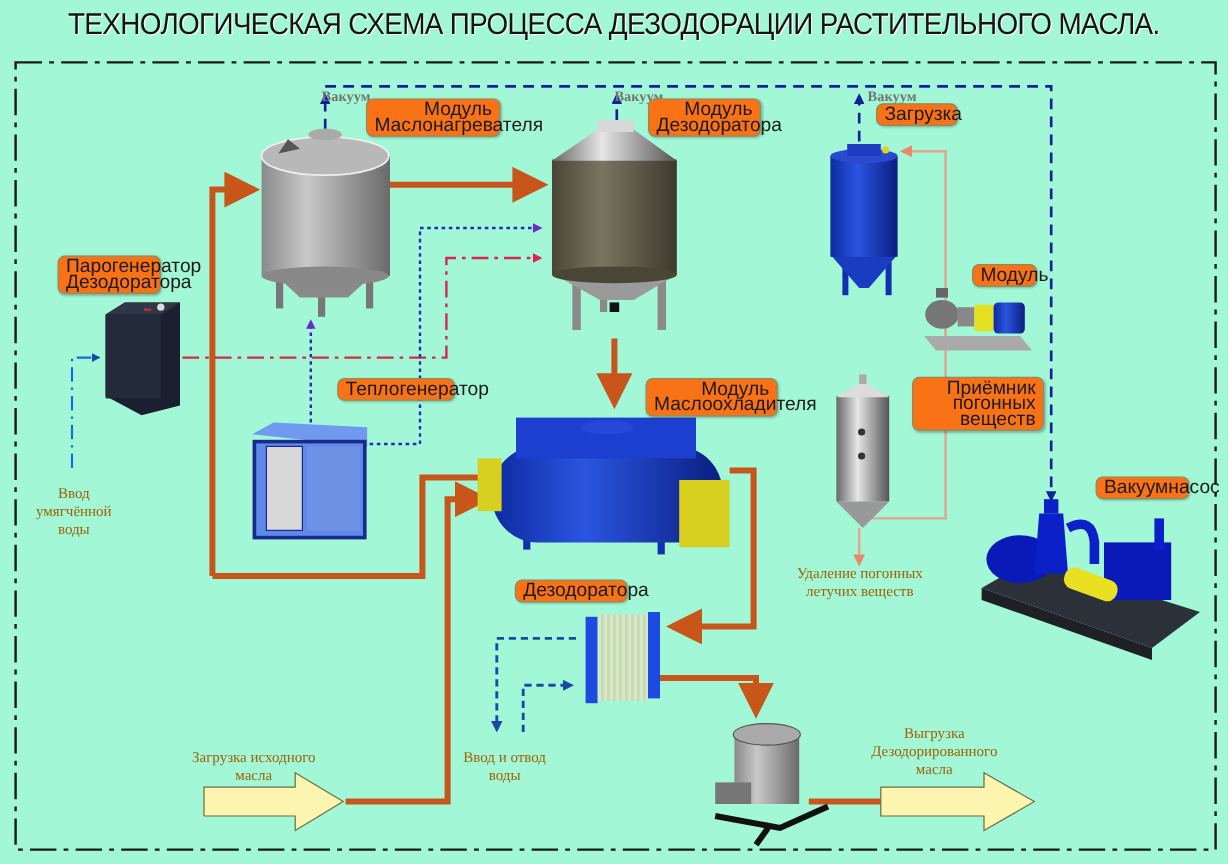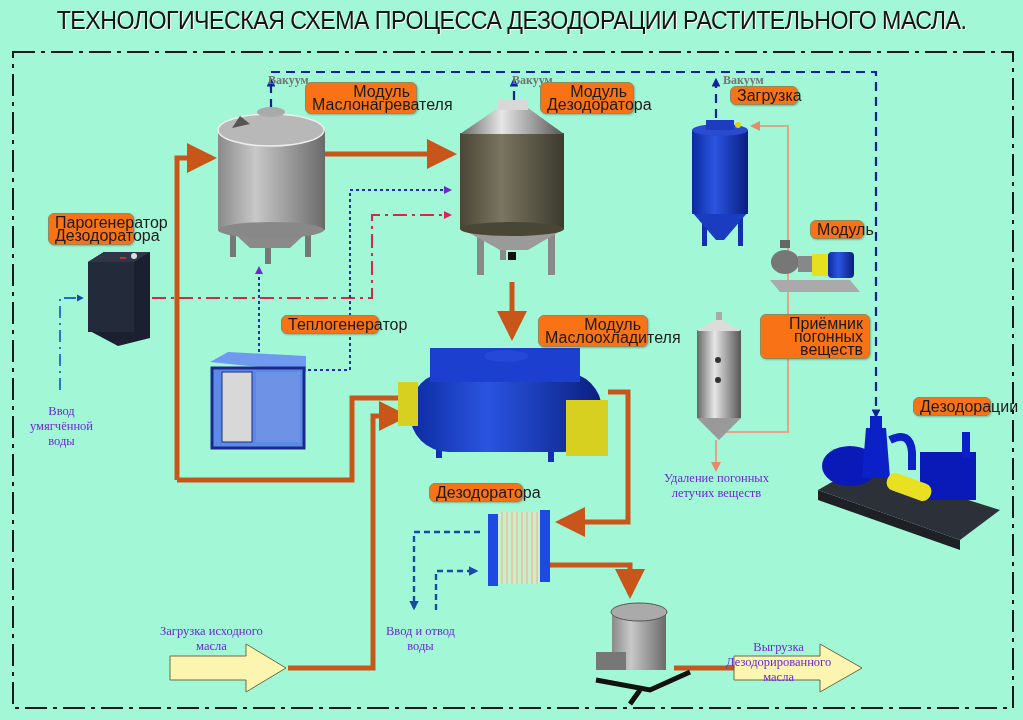--- a/index.html
+++ b/index.html
@@ -1,20 +1,20 @@
 <!DOCTYPE html>
 <html><head>
 <meta charset="utf-8">
 <style>
   html,body{margin:0;padding:0;}
   body{width:1023px;height:720px;background:#a2f8d6;position:relative;overflow:hidden;font-family:"Liberation Sans",sans-serif;}
   #title{position:absolute;left:0;top:6px;width:1023px;text-align:center;font-size:25px;color:#141414;letter-spacing:-0.6px;transform:scaleX(0.93);transform-origin:center;text-shadow:1px 1px 0 #fff;}
   svg#scheme{position:absolute;left:0;top:0;}
   .callout{position:absolute;background:#f97316;border:1px solid #8d8a5c;border-radius:6px;font-size:16px;line-height:13px;color:#1a1a1a;text-align:right;padding:2px 6px;box-shadow:1px 1px 2px rgba(0,0,0,0.25);white-space:nowrap;}
-  .note{position:absolute;font-family:"Liberation Serif",serif;font-size:12.5px;line-height:15px;color:#6d28d9;text-align:center;white-space:nowrap;}
+  .note{position:absolute;font-family:"Liberation Serif",serif;font-size:12.5px;line-height:15px;color:#a16207;text-align:center;white-space:nowrap;}
   .vac{position:absolute;font-family:"Liberation Serif",serif;font-size:12px;color:#737373;font-weight:bold;margin-top:16px;}
 </style>
 </head>
 <body>
 
 <div id="title">ТЕХНОЛОГИЧЕСКАЯ СХЕМА ПРОЦЕССА ДЕЗОДОРАЦИИ РАСТИТЕЛЬНОГО МАСЛА.</div>
 
 <svg id="scheme" width="1023" height="720" viewBox="0 0 1023 720">
   <defs>
     <marker id="arOil" markerWidth="6" markerHeight="6" refX="5" refY="3" orient="auto" markerUnits="strokeWidth">
@@ -223,27 +223,27 @@
 Дезодоратора</div>
 <div class="callout" style="left:730px;top:86px;width:54px;">Загрузка</div>
 <div class="callout" style="left:810px;top:220px;width:40px;">Модуль</div>
 <div class="callout" style="left:744px;top:314px;width:96px;white-space:pre-line;margin-left:16px;">Приёмник
 погонных веществ</div>
 <div class="callout" style="left:48px;top:213px;width:72px;white-space:pre-line;">Парогенератор
 Дезодоратора</div>
 <div class="callout" style="left:281px;top:315px;width:84px;">Теплогенератор</div>
 <div class="callout" style="left:538px;top:315px;width:96px;white-space:pre-line;">Модуль
 Маслоохладителя</div>
-<div class="callout" style="left:913px;top:397px;width:64px;">Дезодорации</div>
+<div class="callout" style="left:913px;top:397px;width:64px;">Вакуумнасос</div>
 <div class="callout" style="left:429px;top:483px;width:80px;">Дезодоратора</div>
 
 <div class="note" style="left:30px;top:404px;white-space:pre-line;">Ввод
 умягчённой
 воды</div>
 <div class="note" style="left:664px;top:471px;white-space:pre-line;">Удаление погонных
 летучих веществ</div>
 <div class="note" style="left:386px;top:624px;white-space:pre-line;font-family:Liberation Serif, serif;">Ввод и отвод
 воды</div>
 <div class="note" style="left:160px;top:624px;white-space:pre-line;text-align:center;">Загрузка исходного
 масла</div>
-<div class="note" style="left:726px;top:640px;white-space:pre-line;">Выгрузка
+<div class="note" style="left:726px;top:604px;white-space:pre-line;">Выгрузка
 Дезодорированного
 масла</div>
 
 </body></html>

